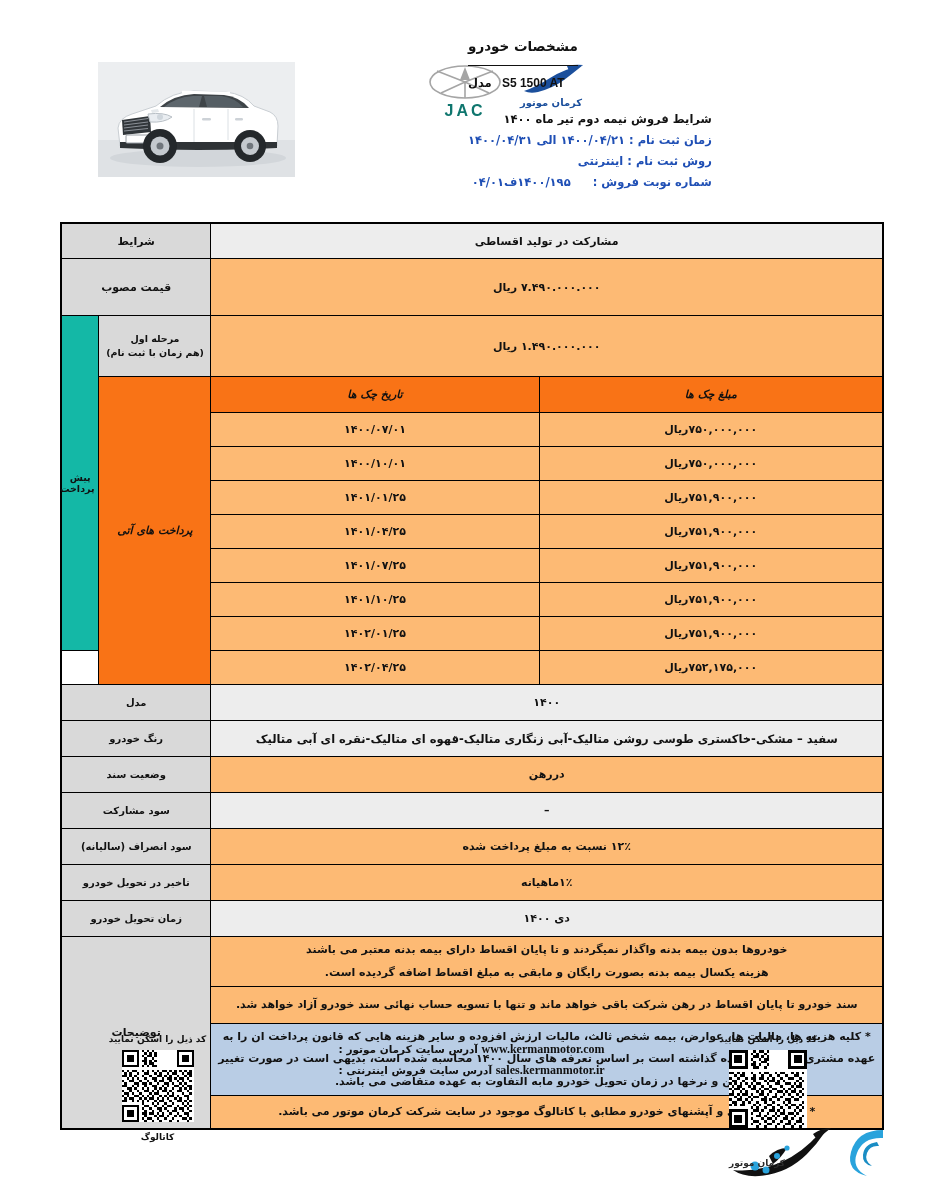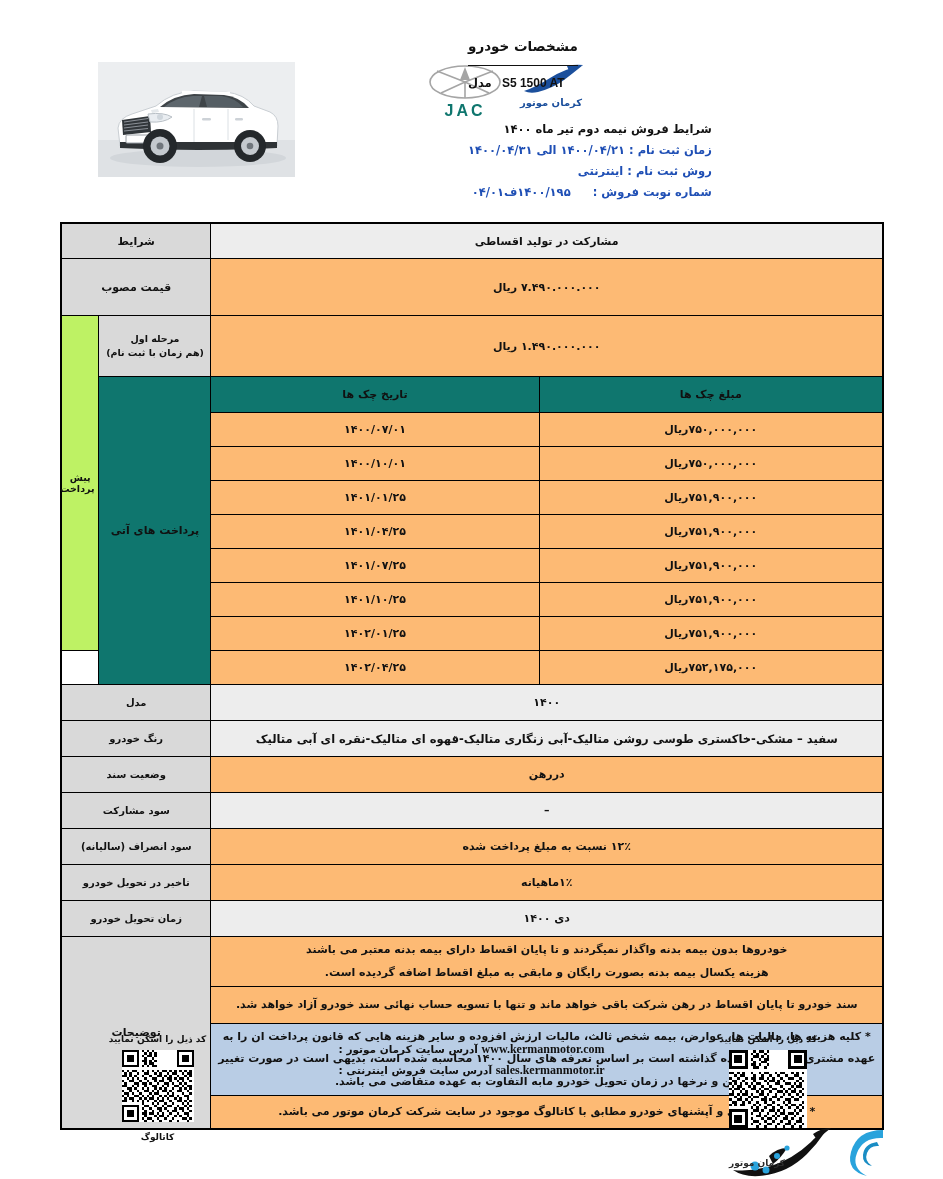--- a/index.html
+++ b/index.html
@@ -40,46 +40,46 @@
     font-size:13.5px;font-weight:bold;color:#111;text-align:right;
     border-bottom:1.6px solid #111;display:inline-block;padding-bottom:11px;
     float:left;clear:both;
   }
   .model-line{
     clear:both;float:left;margin-top:10px;font-size:12px;font-weight:bold;color:#111;
     white-space:nowrap;
   }
   .model-line .lbl{font-size:11.5px;}
   .model-line .val{font-family:"Liberation Sans",sans-serif;font-size:12px;margin-left:6px;}
-  .terms-block{clear:both;float:left;margin-top:32px;text-align:right;}
+  .terms-block{clear:both;float:left;margin-top:22px;text-align:right;}
   .terms-line{font-size:11.5px;font-weight:bold;color:#111;margin-bottom:7px;white-space:nowrap;}
   .terms-line.blue{color:#1f4fb5;}
   .terms-line .gap{display:inline-block;width:14px;}
 
   
   .table-wrap{position:absolute;left:62px;top:222px;width:822px;}
   table.main{
     border-collapse:collapse;width:822px;table-layout:fixed;
     border:2.2px solid #000;
   }
   table.main td{
     border:1.4px solid #000;
     text-align:center;vertical-align:middle;
     font-size:11px;font-weight:bold;color:#111;padding:2px 4px;
   }
   td.lbl{background:#d9d9d9;width:150px;font-size:10px;}
   td.lbl.sub{width:112px;line-height:1.45;font-size:9.5px;}
-  td.lbl.narrow{width:38px;font-size:9.5px;background:#bef264;}
+  td.lbl.narrow{width:38px;font-size:9.5px;background:#14b8a6;}
   td.val{background:#fdba74;}
   td.val.shade{background:#ededed;}
   td.head-shade{background:#d9d9d9;}
   .row-cond td{height:30px;}
   .row-price td{height:52px;font-size:16px;}
   .row-down td{height:56px;font-size:14px;}
-  .chk-head td{height:31px;font-size:14.5px;background:#0f766e;}
+  .chk-head td{height:31px;font-size:14.5px;background:#f97316;font-style:italic;}
   .chk-row td{height:29px;font-size:12.5px;}
   .spec-row td{height:31px;font-size:13px;}
   .spec-row td.lbl{font-size:10px;}
   .spec-row.colors td.val{font-size:11.5px;}
   .note-cell{
     text-align:center;font-size:9.3px;font-weight:bold;line-height:2.05;
     padding:6px 10px;
   }
   .note-cell.blue{background:#b9cde5;}
   .note-cell.single{line-height:1.6;padding:9px 3px;}

